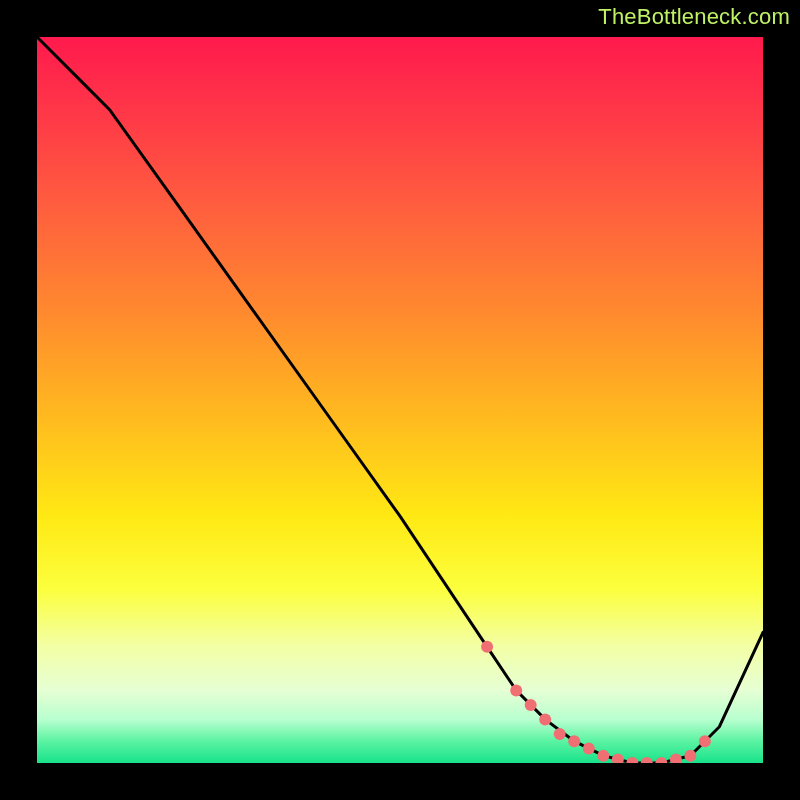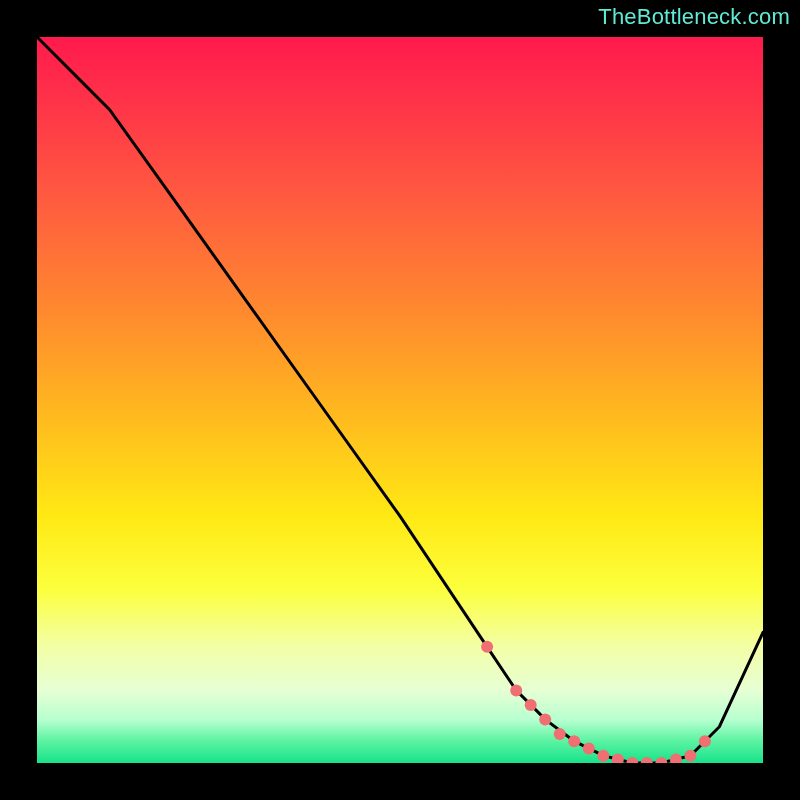--- a/index.html
+++ b/index.html
@@ -9,21 +9,21 @@
     width: 800px;
     height: 800px;
     background: #000;
   }
   .attribution {
     position: absolute;
     top: 4px;
     right: 10px;
     font-family: Arial, Helvetica, sans-serif;
     font-size: 22px;
-    color: #5eead4;
+    color: #bef264;
     letter-spacing: 0.2px;
   }
   .plot-area {
     position: absolute;
     left: 37px;
     top: 37px;
     width: 726px;
     height: 726px;
     overflow: hidden;
   }

